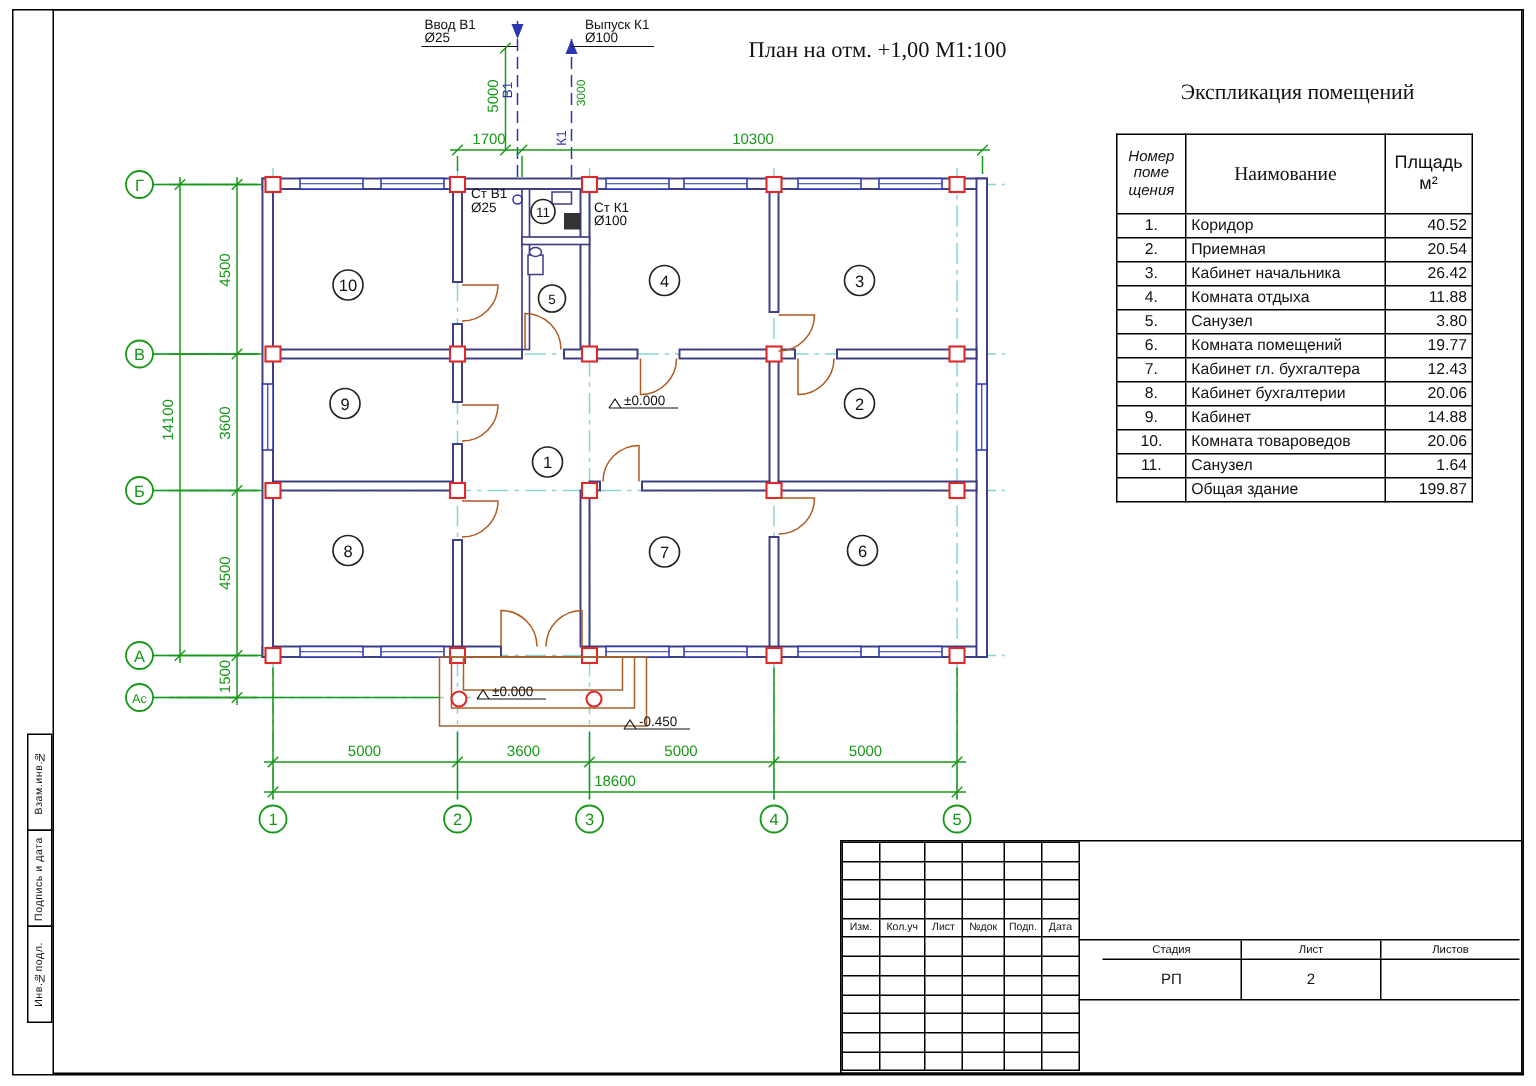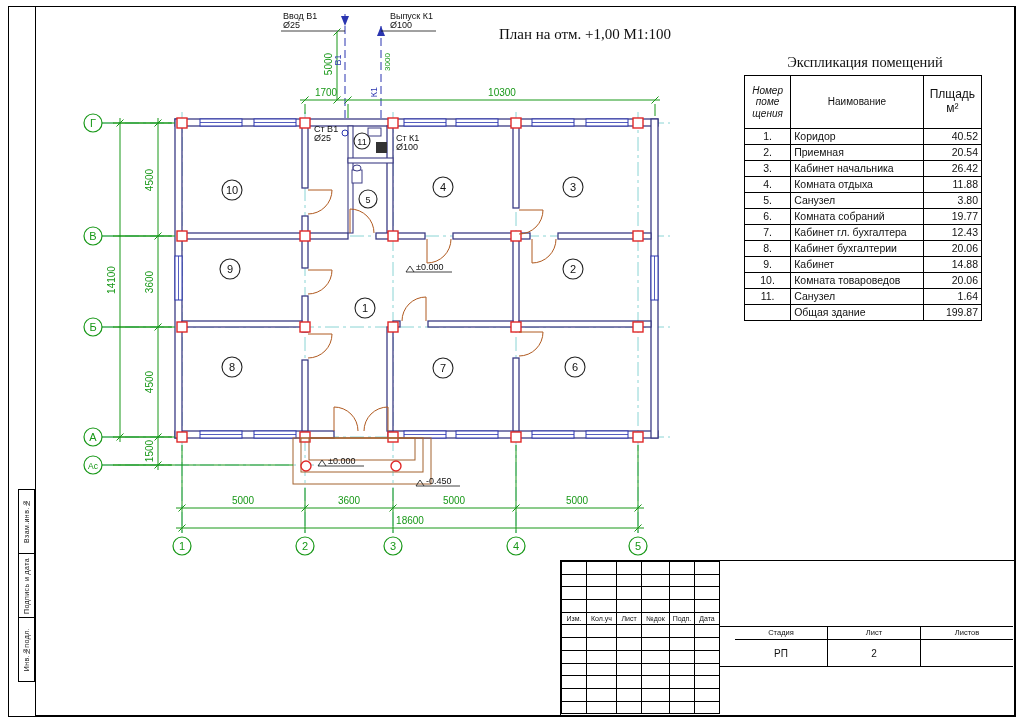--- a/index.html
+++ b/index.html
@@ -4,26 +4,26 @@
 <style>
   html,body{margin:0;padding:0;background:#fff;}
   .sheet{position:relative;width:1024px;height:724px;background:#fff;overflow:hidden;
          font-family:"Liberation Sans",sans-serif;color:#111;}
   .page-border{position:absolute;left:8px;top:6px;width:1006px;height:709px;border:1px solid #000;}
   .inner-frame{position:absolute;left:35px;top:6px;width:980px;height:710px;border:1.6px solid #000;box-sizing:border-box;}
   .main-title{position:absolute;left:460px;top:26px;width:250px;text-align:center;
               font-family:"Liberation Serif",serif;font-size:15px;}
   
   .expl{position:absolute;left:744px;top:54px;width:242px;}
-  .expl-title{text-align:center;font-family:"Liberation Serif",serif;font-size:14.5px;margin-bottom:4px;}
+  .expl-title{text-align:center;font-family:"Liberation Serif",serif;font-size:14.5px;margin-bottom:18px;}
   table.expl-t{border-collapse:collapse;table-layout:fixed;width:238px;}
   table.expl-t th,table.expl-t td{border:1px solid #000;padding:1px 3px;line-height:1.15;}
   table.expl-t th{font-weight:normal;text-align:center;vertical-align:middle;}
   .th-num{font-size:10px;height:50px;font-style:italic;}
-  .th-name{font-size:10px;}
+  .th-name{font-size:13px;font-family:Liberation Serif, serif;}
   .th-area{font-size:12px;}
   td.c-num{font-size:10.5px;text-align:center;height:13px;}
   td.c-name{font-size:10.5px;text-align:left;}
   td.c-area{font-size:10.5px;text-align:right;padding-right:12px;}
   
   .stamp{position:absolute;left:560px;top:560px;width:455px;height:156px;border:1.6px solid #000;box-sizing:border-box;}
   .tb-grid{position:absolute;left:0;top:0;width:158px;height:153px;border-collapse:collapse;table-layout:fixed;}
   .tb-grid td{border:1px solid #000;height:11.7px;padding:0;font-size:7px;text-align:center;overflow:hidden;white-space:nowrap;}
   .tb-right{position:absolute;left:158px;top:0;width:294px;height:153px;}
   .tb-topcell{height:66px;border-bottom:1.2px solid #000;box-sizing:border-box;}
@@ -393,21 +393,21 @@
             <td class="c-name">Комната отдыха</td>
             <td class="c-area">11.88</td>
           </tr>
         <tr>
             <td class="c-num">5.</td>
             <td class="c-name">Санузел</td>
             <td class="c-area">3.80</td>
           </tr>
         <tr>
             <td class="c-num">6.</td>
-            <td class="c-name">Комната собраний</td>
+            <td class="c-name">Комната помещений</td>
             <td class="c-area">19.77</td>
           </tr>
         <tr>
             <td class="c-num">7.</td>
             <td class="c-name">Кабинет гл. бухгалтера</td>
             <td class="c-area">12.43</td>
           </tr>
         <tr>
             <td class="c-num">8.</td>
             <td class="c-name">Кабинет бухгалтерии</td>

